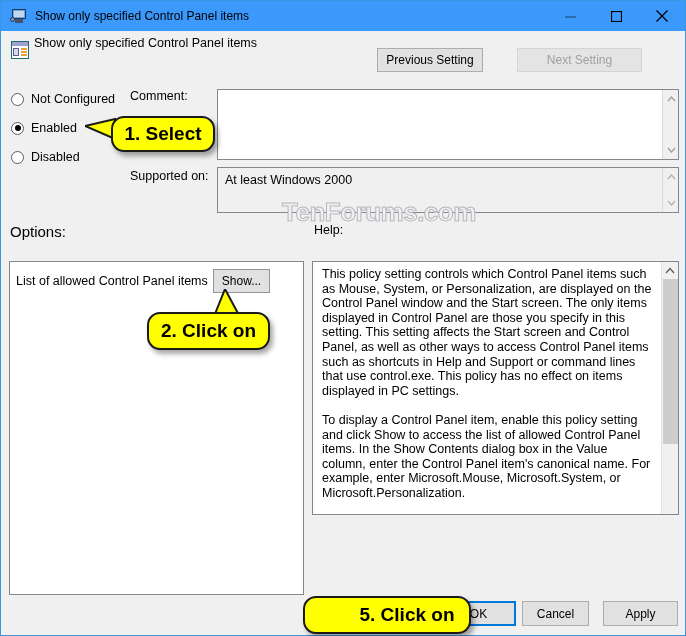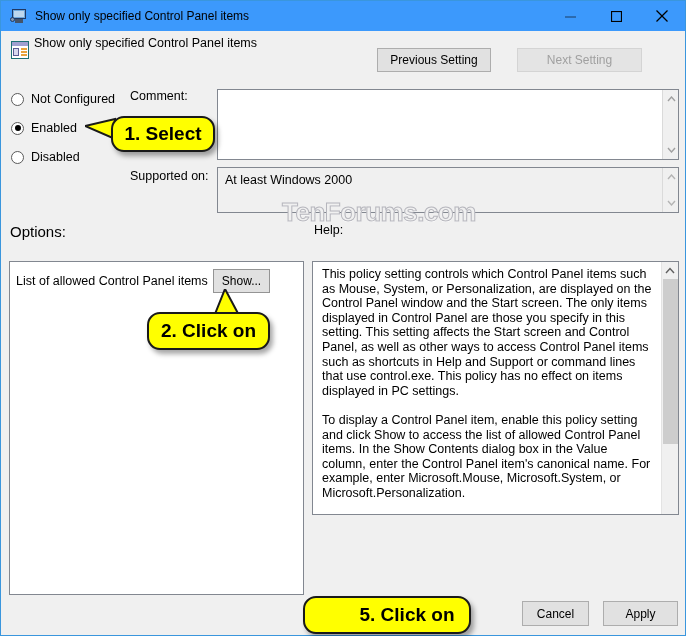--- a/index.html
+++ b/index.html
@@ -154,21 +154,21 @@
     background: #e1e1e1;
     border: 1px solid #adadad;
     font-family: "Liberation Sans", sans-serif;
     font-size: 12px;
     color: #000;
     display: flex;
     align-items: center;
     justify-content: center;
     cursor: default;
   }
-  #btn-prev-setting { left: 376px; width: 114px; }
+  #btn-prev-setting { left: 376px; width: 106px; }
   #btn-next-setting {
     left: 485px; width: 125px;
     color: #a0a0a0;
     background: #e4e4e4;
     border-color: #d4d4d4;
     margin-left: 31px;
   }
 
   
   .radio-row {
@@ -522,20 +522,21 @@
       </div>
       <div id="help-scroll-thumb"></div>
       <div id="help-scroll-down">
         <svg width="10" height="7" viewBox="0 0 10 7">
             <polyline points="1,1.5 5,6 9,1.5" fill="none" stroke="#606060" stroke-width="1.4"></polyline>
           </svg>
       </div>
     </div>
   </div>
 
+  <div class="footer-btn" id="btn-ok">OK</div>
   <div class="footer-btn" id="btn-cancel">Cancel</div>
   <div class="footer-btn" id="btn-apply">Apply</div>
 
   <svg class="callout-tail" style="left:84px; top:116px; width:34px; height:26px;" viewBox="0 0 34 26">
     <polygon points="0,9 30,2 30,22" fill="#ffff00" stroke="#1a1a1a" stroke-width="2"></polygon>
   </svg>
   <div class="callout" id="callout-1">1. Select</div>
 
   <svg class="callout-tail" style="left:206px; top:288px; width:36px; height:36px;" viewBox="0 0 36 36">
     <polygon points="18,0 34,30 6,30" fill="#ffff00" stroke="#1a1a1a" stroke-width="2"></polygon>

